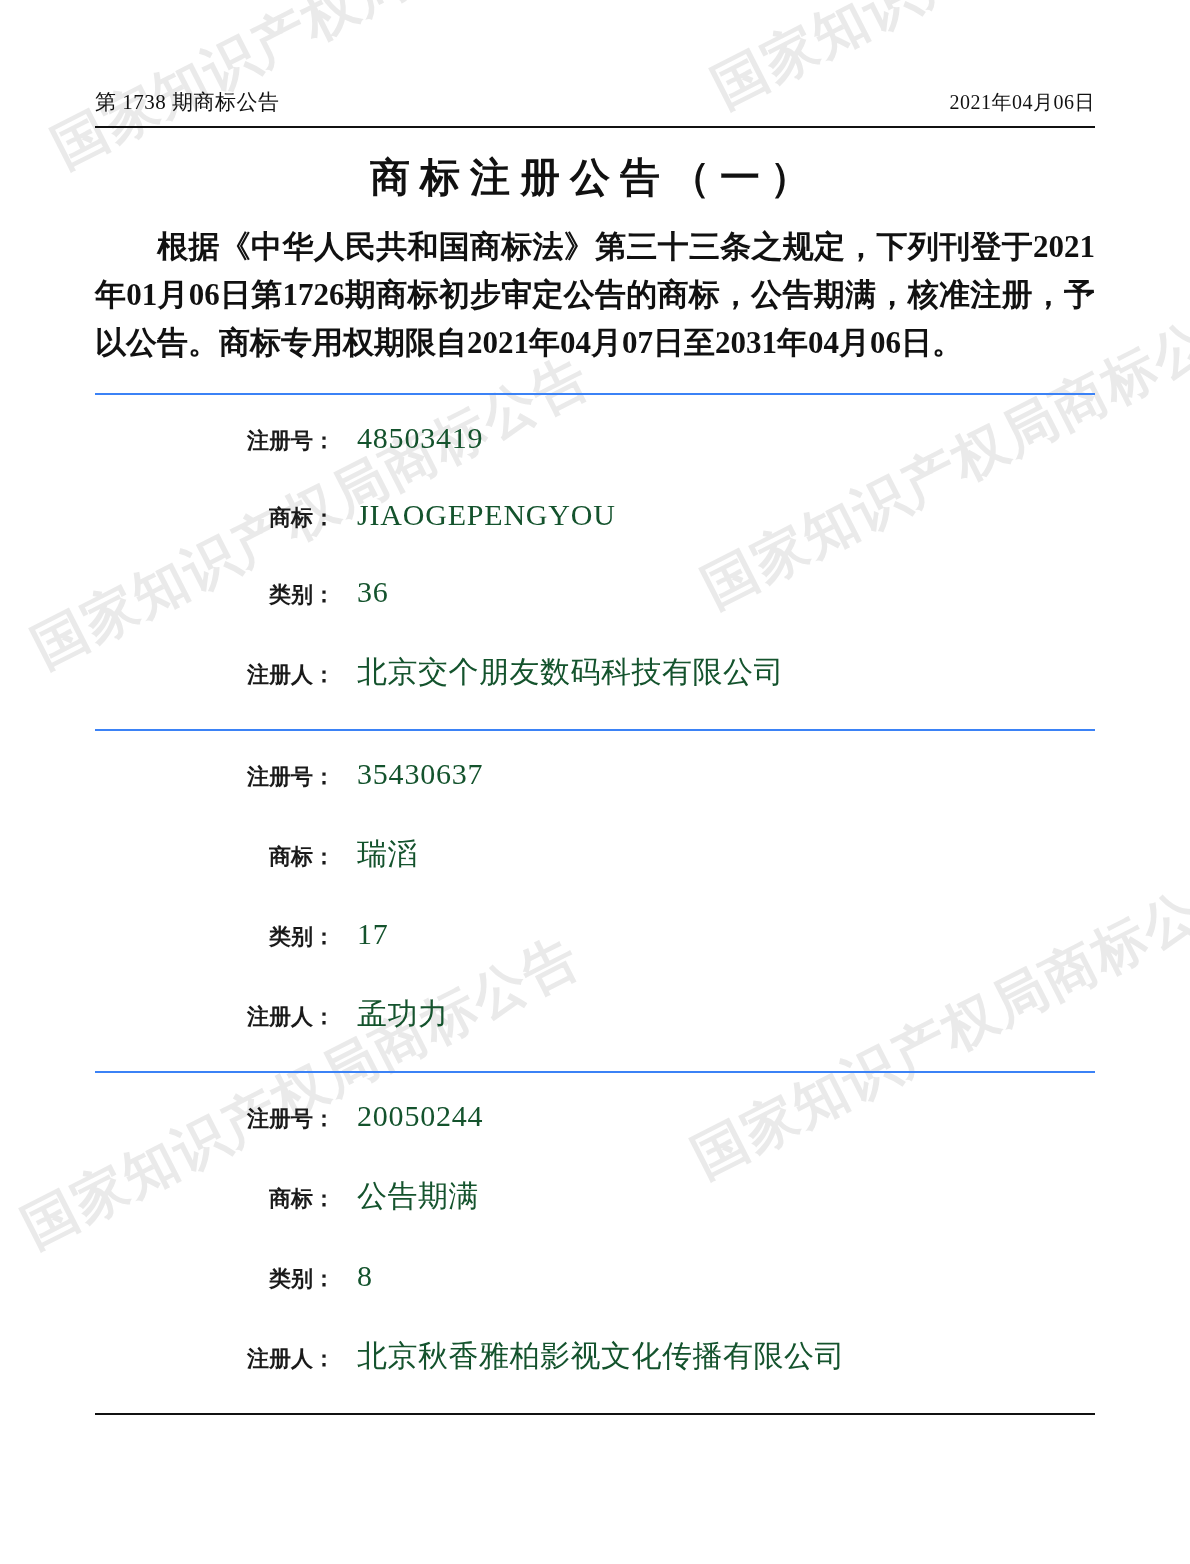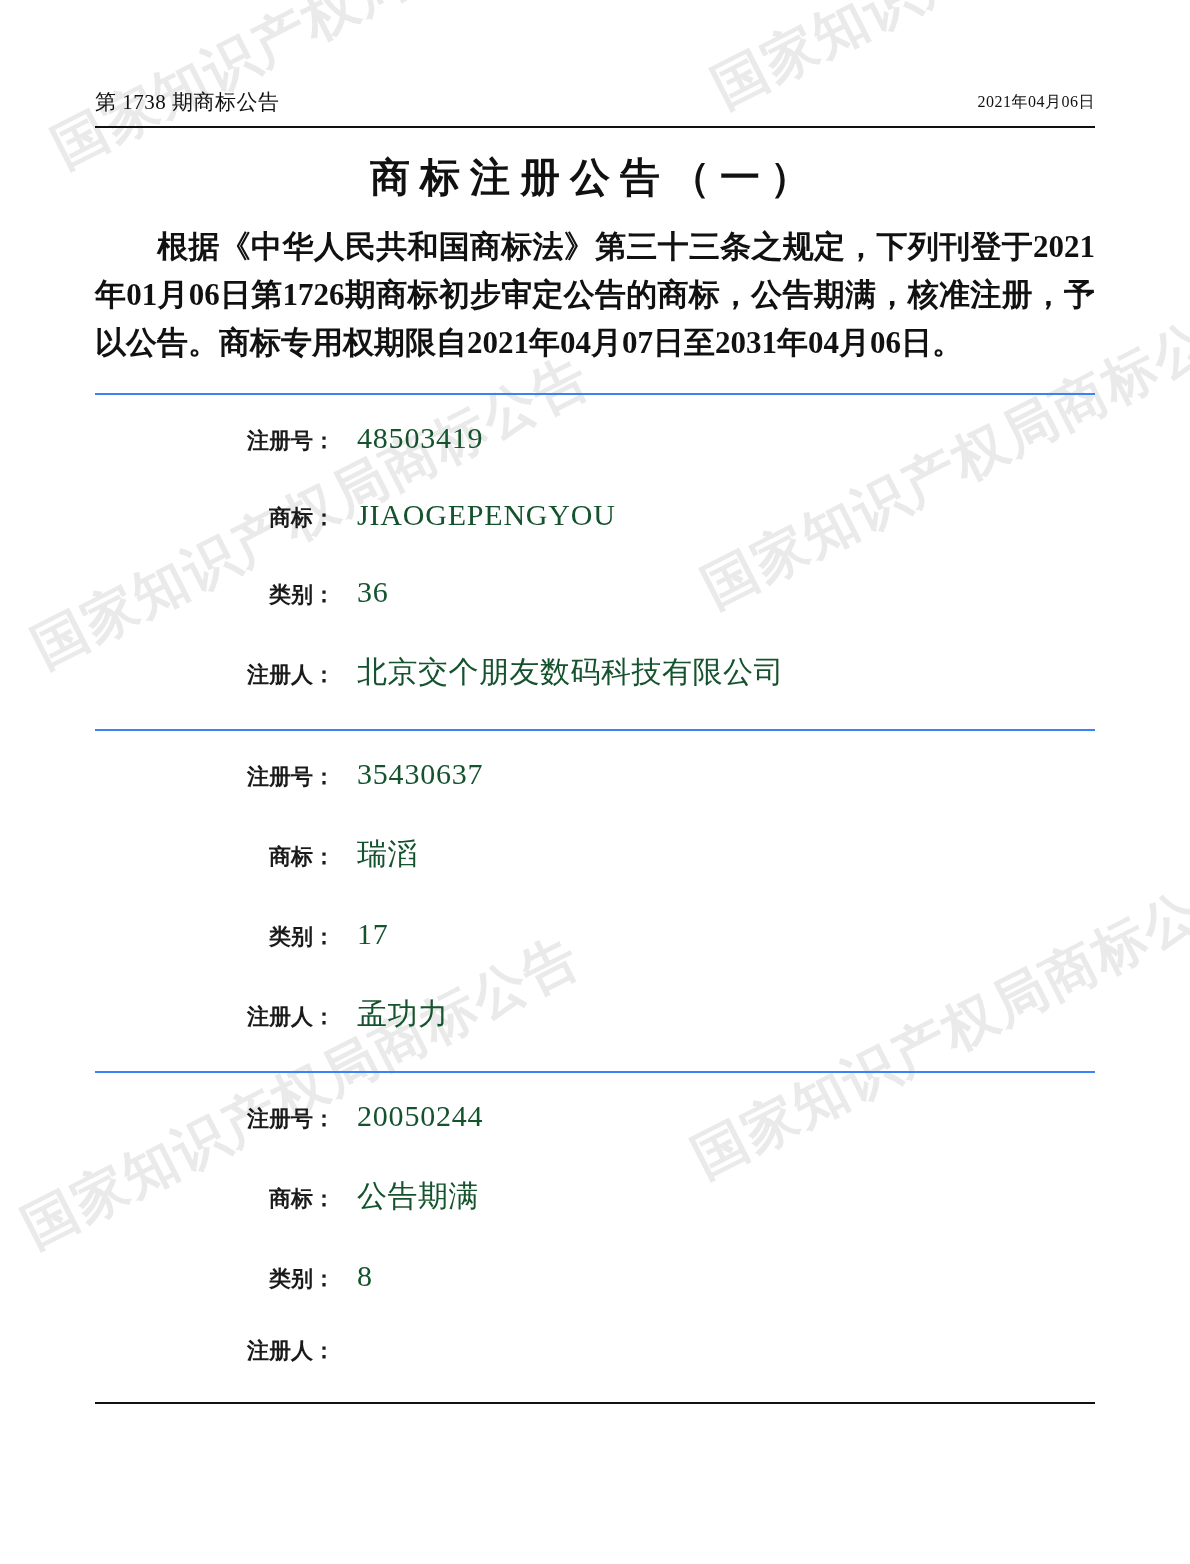--- a/index.html
+++ b/index.html
@@ -48,21 +48,21 @@
   }
 
   .header {
     display: flex;
     justify-content: space-between;
     align-items: center;
     padding-top: 88px;
     font-size: 21px;
   }
   .header .left { letter-spacing: 0.5px; }
-  .header .right { letter-spacing: 0.5px; font-size: 16px;}
+  .header .right { letter-spacing: 0.5px; font-size: 20px;}
 
   .rule {
     border: none;
     border-top: 2px solid #111;
     margin: 10px 0 0 0;
     height: 0;
   }
 
   .doc-title {
     text-align: center;
@@ -192,18 +192,19 @@
         <div class="field">
           <div class="field-label">商标：</div>
           <div class="field-value">公告期满</div>
         </div>
         <div class="field">
           <div class="field-label">类别：</div>
           <div class="field-value latin">8</div>
         </div>
         <div class="field">
           <div class="field-label">注册人：</div>
+          <div class="field-value">北京秋香雅柏影视文化传播有限公司</div>
         </div>
       </div>
 
     </div>
   </div>
 </div>
 
 </body></html>

